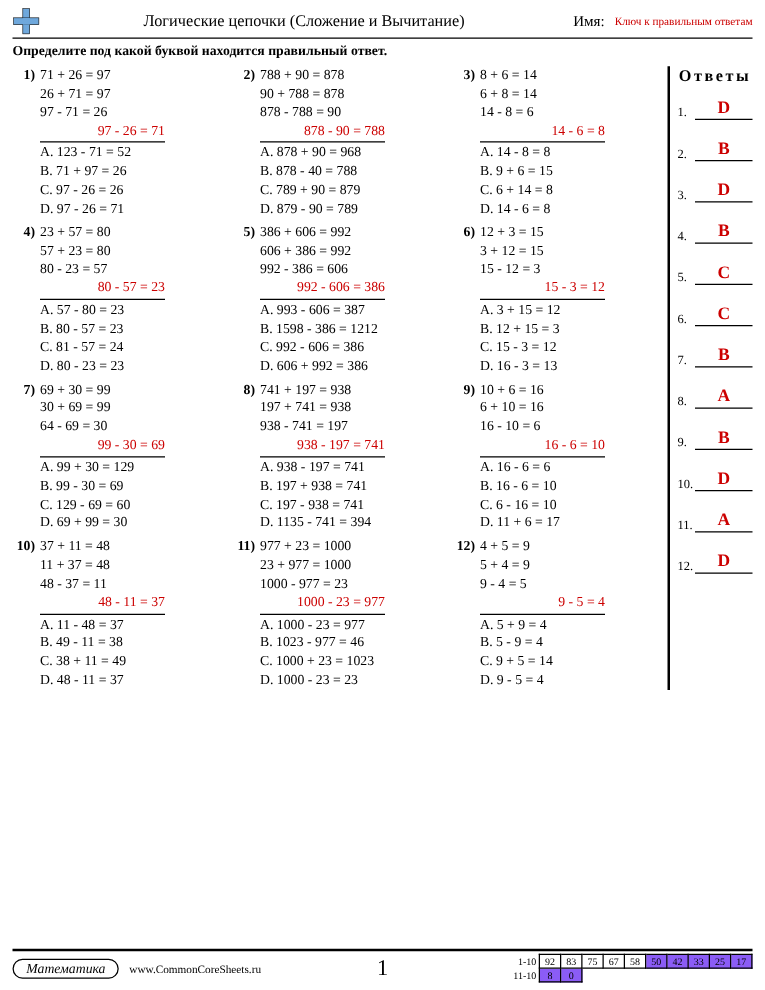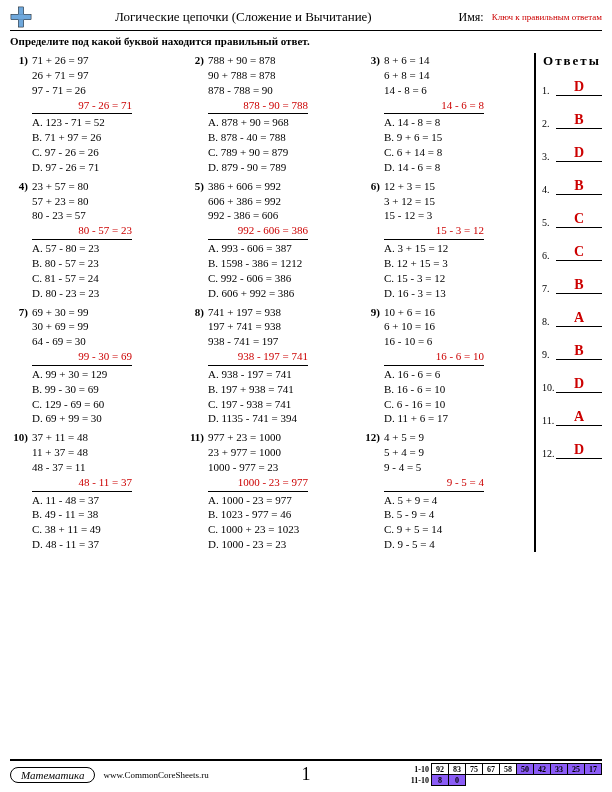--- a/index.html
+++ b/index.html
@@ -147,21 +147,20 @@
   }
   .score-grid table {
     border-collapse: collapse;
   }
   .score-grid td {
     border: 1px solid #000;
     width: 17px;
     height: 11px;
     text-align: center;
     padding: 0;
-    font-weight: bold;
   }
   .score-grid .lbl {
     border: none;
     text-align: right;
     padding-right: 2px;
     width: 26px;
   }
   .score-grid .shade { background: #8b5cf6; }
 </style>
 </head>

